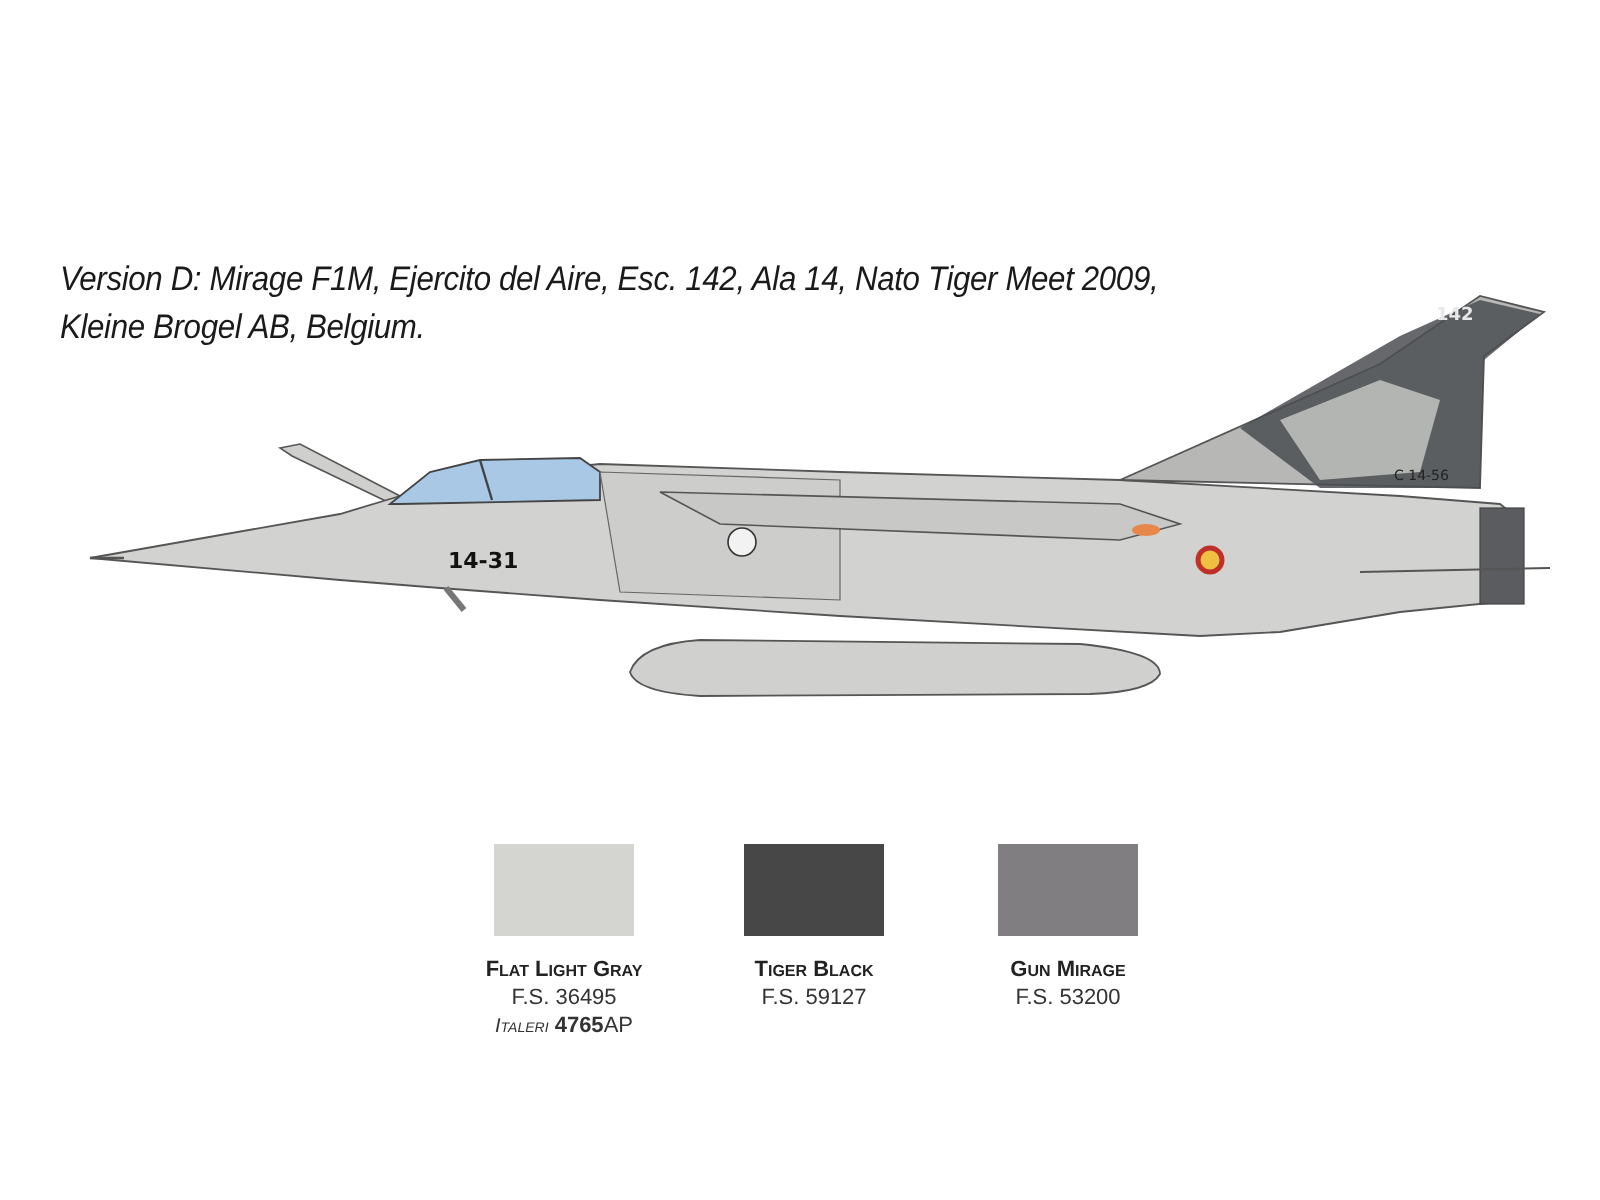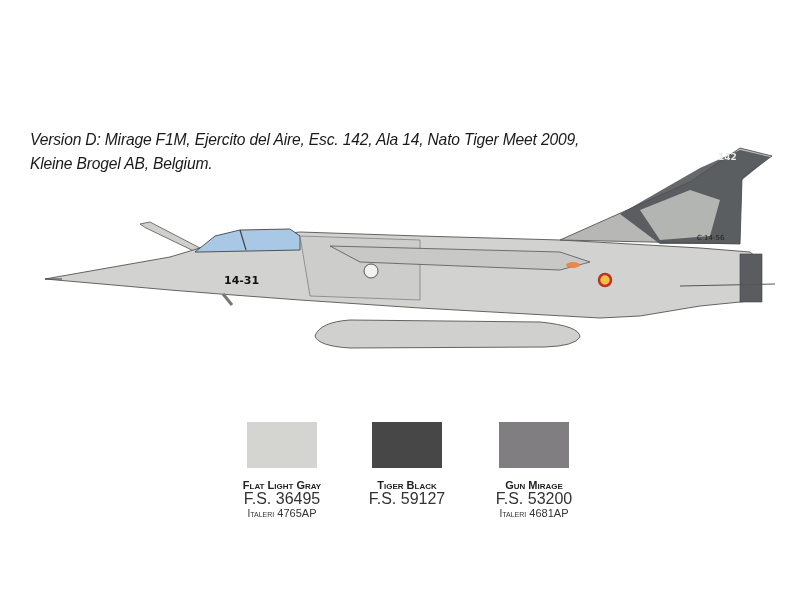--- a/index.html
+++ b/index.html
@@ -6,24 +6,24 @@
   body { width: 800px; height: 600px; position: relative; overflow: hidden; font-family: "Liberation Sans", sans-serif; }
   .caption {
     position: absolute; left: 30px; top: 128px; width: 620px;
     font-family: "Liberation Sans", sans-serif; font-style: italic; font-size: 17px; line-height: 24px;
     color: #1a1a1a; letter-spacing: -0.2px; transform: scaleX(0.92); transform-origin: left top;
   }
   .aircraft { position: absolute; left: 0; top: 140px; width: 800px; height: 220px; }
   .swatch-group { position: absolute; top: 378px; width: 130px; text-align: center; margin-top: 44px; }
   .swatch { width: 70px; height: 46px; margin: 0 auto; }
   .paint-name { margin-top: 10px; font-size: 11px; font-weight: bold; font-variant: small-caps; color: #222; line-height: 14px; }
-  .fs-code { font-size: 16px; color: #333; line-height: 14px; }
+  .fs-code { font-size: 11px; color: #333; line-height: 14px; }
   .italeri-code { font-size: 11px; color: #333; line-height: 14px; }
-  .italeri-brand { font-variant: small-caps; font-size: 10px; }
-  .italeri-num { font-weight: normal; }
+  .italeri-brand { font-variant: small-caps; font-size: 10px; font-style: italic; }
+  .italeri-num { font-weight: bold; }
 </style>
 </head>
 <body>
 
 <div class="caption">
   <div>Version D: Mirage F1M, Ejercito del Aire, Esc. 142, Ala 14, Nato Tiger Meet 2009,</div>
   <div>Kleine Brogel AB, Belgium.</div>
 </div>
 
 <svg class="aircraft" viewBox="0 140 800 220" xmlns="http://www.w3.org/2000/svg">
@@ -75,17 +75,13 @@
 <div class="swatch-group" style="left:342px;">
   <div class="swatch" style="background:#474747;"></div>
   <div class="paint-name">Tiger Black</div>
   <div class="fs-code">F.S. 59127</div>
 </div>
 
 <div class="swatch-group" style="left:469px;">
   <div class="swatch" style="background:#817e82;"></div>
   <div class="paint-name">Gun Mirage</div>
   <div class="fs-code">F.S. 53200</div>
-  <div class="italeri-code">
-    <span class="italeri-brand">Italeri</span>
-    <span class="italeri-num">4681</span><span>AP</span>
-  </div>
 </div>
 
 </body></html>

